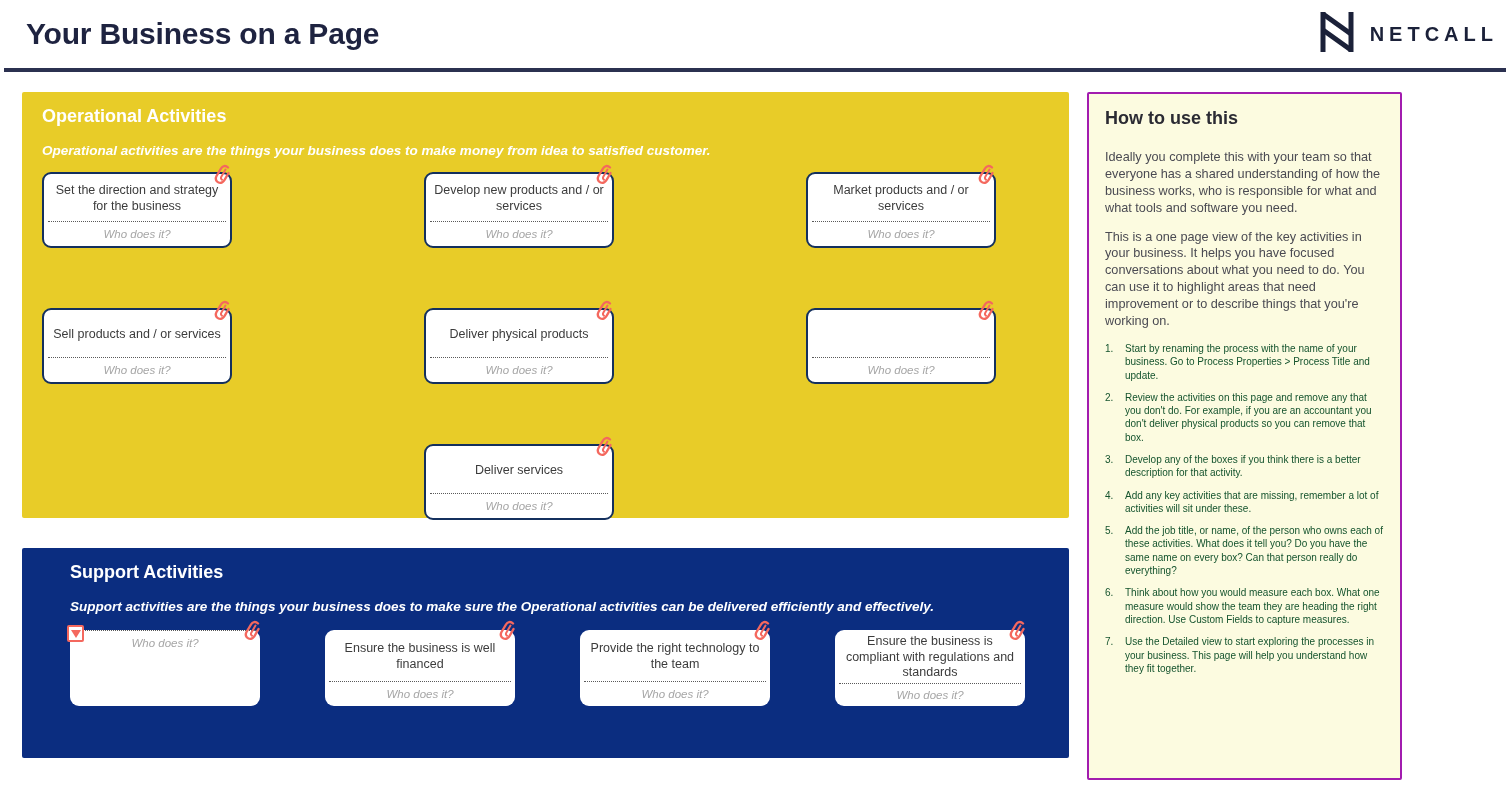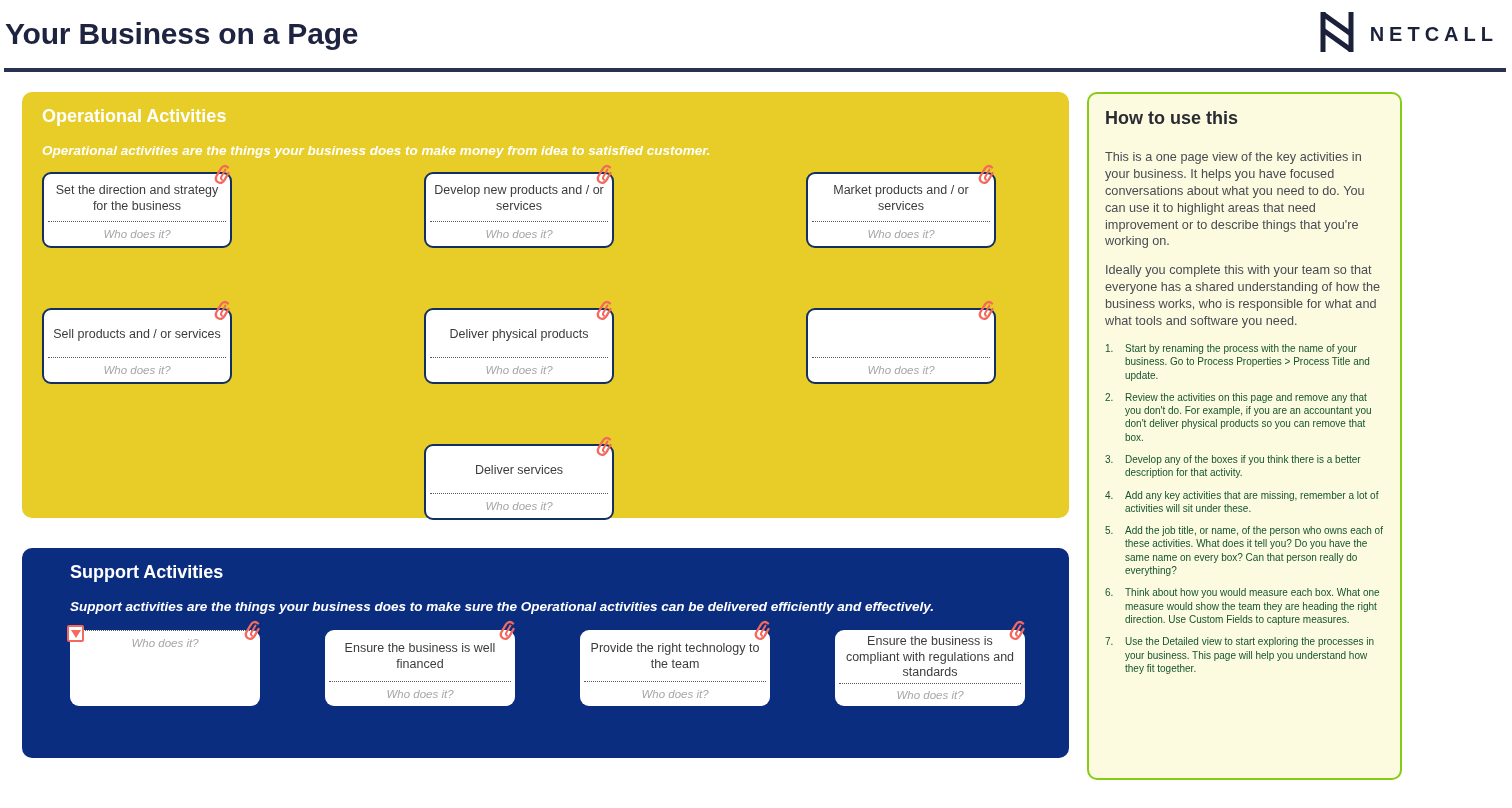--- a/index.html
+++ b/index.html
@@ -12,21 +12,21 @@
     overflow: hidden;
   }
 
   
   .page-header {
     position: relative;
     height: 68px;
     display: flex;
     align-items: center;
     justify-content: space-between;
-    padding: 0 14px 0 5px;
+    padding: 0 14px 0 26px;
   }
   .page-title {
     font-size: 30px;
     font-weight: 700;
     color: #1E2340;
     letter-spacing: -0.2px;
   }
   .brand {
     display: flex;
     align-items: center;
@@ -50,21 +50,21 @@
     display: flex;
     gap: 18px;
     padding: 20px 10px 0 22px;
     height: 740px;
   }
   .left-col { width: 1047px; flex: 0 0 1047px; }
   .right-col { width: 315px; flex: 0 0 315px; }
 
   
   .section {
-    border-radius: 10px;
+    border-radius: 2px;
     padding: 14px 20px 18px 20px;
     position: relative;
   }
   .section-operational { background: #E8CC28; height: 426px; }
   .section-support { background: #0B2D80; height: 210px; margin-top: 30px; padding-left: 48px; }
 
   .section-title {
     font-size: 18px;
     font-weight: 700;
     color: #ffffff;
@@ -155,22 +155,22 @@
   .flag-tri {
     width: 0; height: 0;
     border-left: 5px solid transparent;
     border-right: 5px solid transparent;
     border-top: 8px solid #F4685E;
   }
 
   
   .help {
     background: #FCFBE0;
-    border: 2px solid #84cc16;
-    border-radius: 10px;
+    border: 2px solid #a21caf;
+    border-radius: 2px;
     padding: 14px 16px 10px 16px;
     height: 688px;
     overflow: hidden;
   }
   .help-title {
     font-size: 18px;
     font-weight: 700;
     color: #2B2B33;
     margin-bottom: 20px;
   }
@@ -369,22 +369,22 @@
           <div class="abox-title">Ensure the business is compliant with regulations and standards</div>
           <div class="abox-owner">Who does it?</div>
         </div>
       </div>
     </div>
   </div>
 
   <div class="right-col">
     <div class="help">
       <div class="help-title">How to use this</div>
+      <p class="help-p">Ideally you complete this with your team so that everyone has a shared understanding of how the business works, who is responsible for what and what tools and software you need.</p>
       <p class="help-p">This is a one page view of the key activities in your business. It helps you have focused conversations about what you need to do. You can use it to highlight areas that need improvement or to describe things that you're working on.</p>
-      <p class="help-p">Ideally you complete this with your team so that everyone has a shared understanding of how the business works, who is responsible for what and what tools and software you need.</p>
       <ol class="help-list">
         <li>Start by renaming the process with the name of your business. Go to Process Properties &gt; Process Title and update.</li>
         <li>Review the activities on this page and remove any that you don't do. For example, if you are an accountant you don't deliver physical products so you can remove that box.</li>
         <li>Develop any of the boxes if you think there is a better description for that activity.</li>
         <li>Add any key activities that are missing, remember a lot of activities will sit under these.</li>
         <li>Add the job title, or name, of the person who owns each of these activities. What does it tell you? Do you have the same name on every box? Can that person really do everything?</li>
         <li>Think about how you would measure each box. What one measure would show the team they are heading the right direction. Use Custom Fields to capture measures.</li>
         <li>Use the Detailed view to start exploring the processes in your business. This page will help you understand how they fit together.</li>
       </ol>
     </div>

